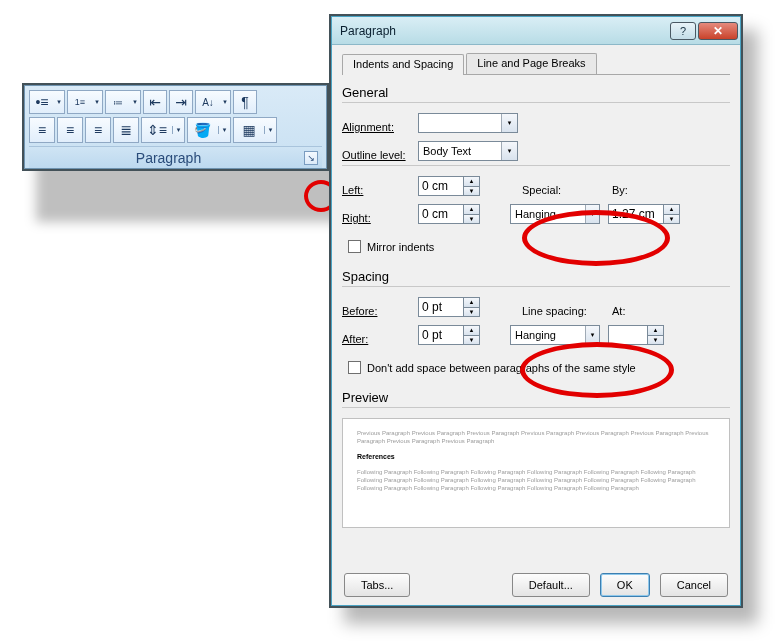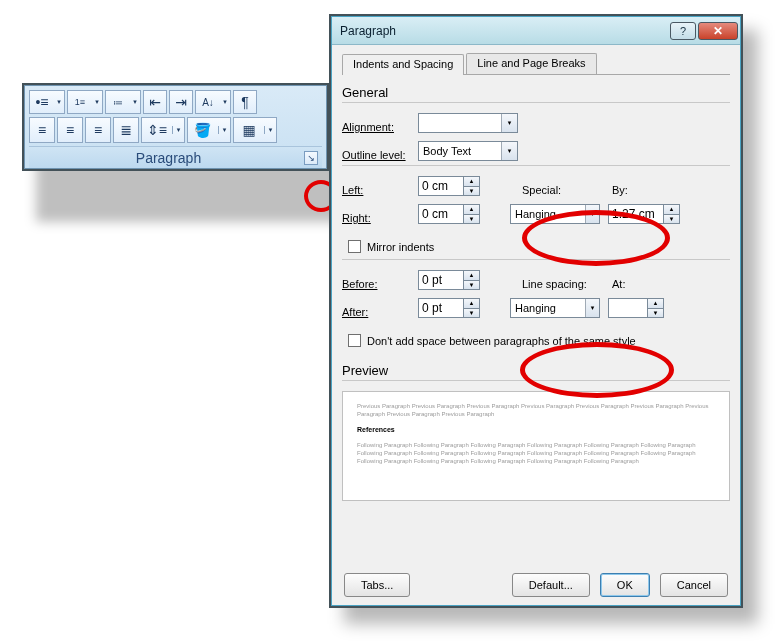--- a/index.html
+++ b/index.html
@@ -313,20 +313,21 @@
               <div class="sp">▲</div>
               <div class="sp">▼</div>
             </div>
         </div>
       </div>
       <div class="cb-row">
         <div class="chk"></div>
         <div>Mirror indents</div>
       </div>
 
+      <div class="sect-title">Spacing</div>
       <div class="sect-line"></div>
       <div class="form-row">
         <div class="lbl">Before:</div>
         <div class="spinner">
           <div class="num">0 pt</div>
           <div class="btns">
               <div class="sp">▲</div>
               <div class="sp">▼</div>
             </div>
         </div>

